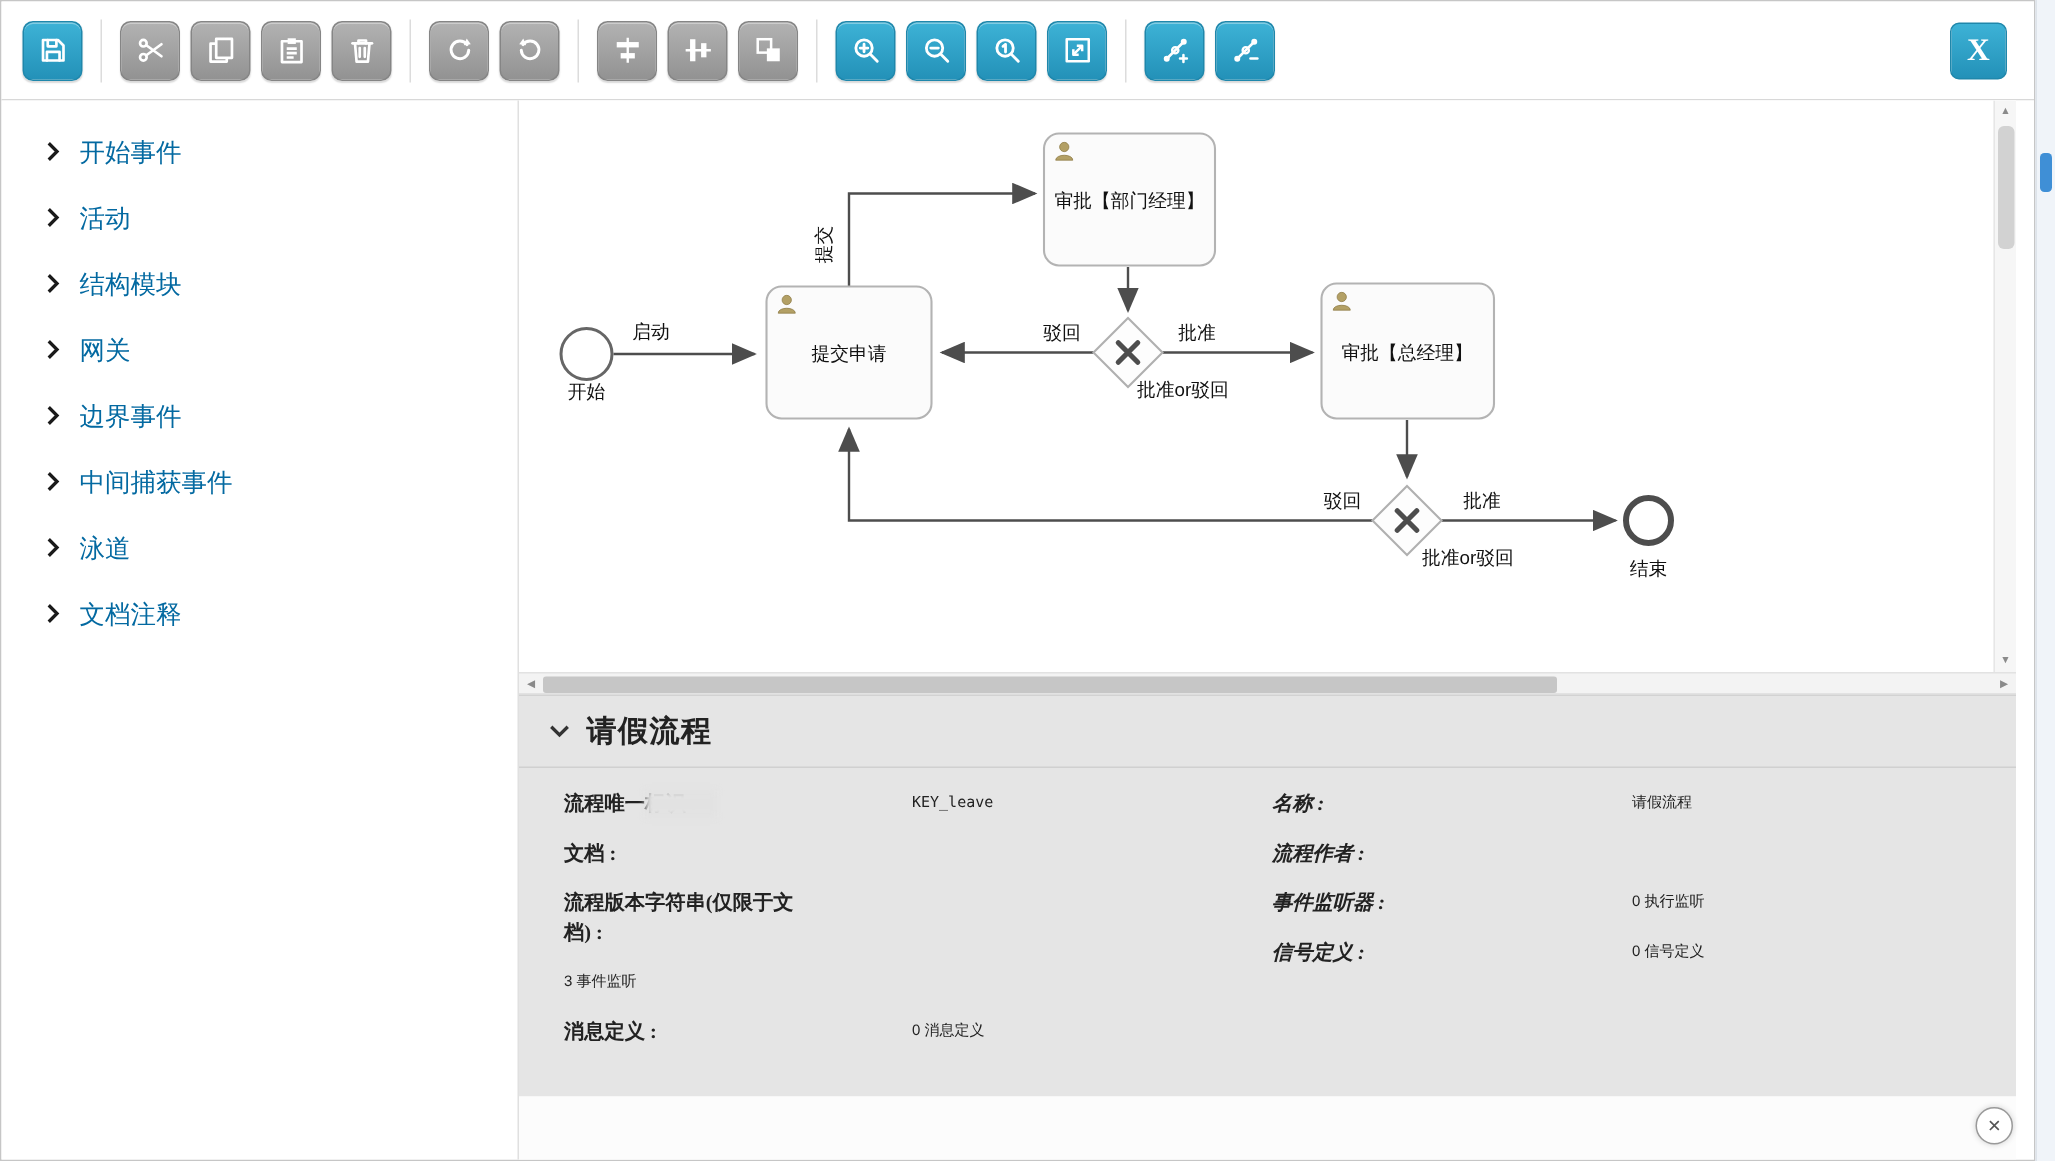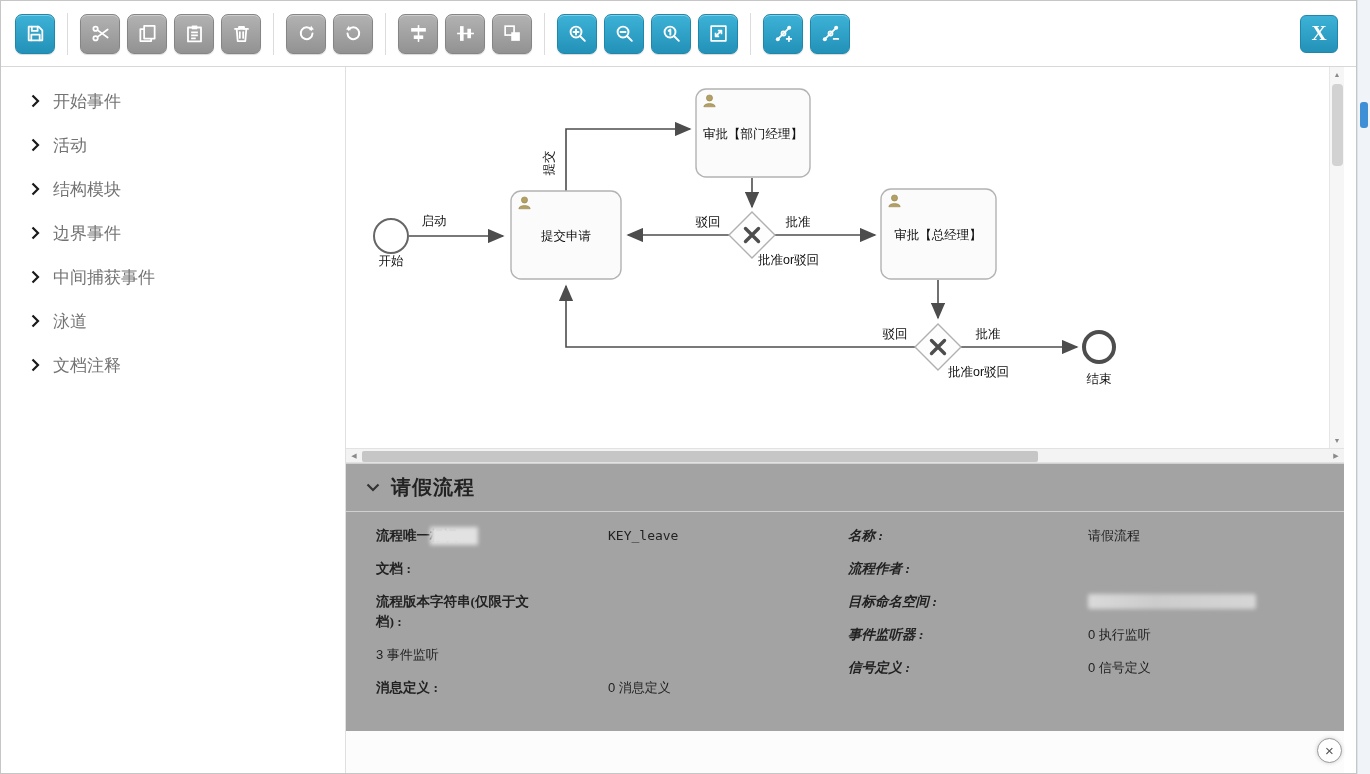--- a/index.html
+++ b/index.html
@@ -35,21 +35,21 @@
     display:flex; align-items:center; justify-content:center; cursor:pointer;
   }
   
   .main { flex:1; display:flex; min-height:0; }
   .sidebar {
     flex:0 0 345px; width:345px; background:#fff; border-right:1px solid #e0e0e0;
     padding-top:12px;
   }
   .pal-item {
     height:44px; display:flex; align-items:center; gap:13px; padding-left:30px;
-    font-size:17px; color:#737373; cursor:pointer;
+    font-size:17px; color:#0369a1; cursor:pointer;
   }
   .content { flex:1; display:flex; flex-direction:column; min-width:0; padding-right:12px; background:#fff; }
   
   .canvas { position:relative; height:381px; flex:0 0 381px; background:#fff; overflow:hidden; }
   .diagram { position:absolute; left:0; top:0; }
   .vscroll {
     position:absolute; right:0; top:0; width:15px; height:100%; background:#f6f6f6;
     border-left:1px solid #e6e6e6; display:flex; flex-direction:column; align-items:center;
   }
   .vscroll .arr { height:15px; width:100%; display:flex; align-items:center; justify-content:center;
@@ -60,38 +60,38 @@
   .hscroll {
     height:15px; flex:0 0 15px; display:flex; align-items:center;
     background:#f3f3f3; border-top:1px solid #e2e2e2; border-bottom:1px solid #e2e2e2;
   }
   .hscroll .arr { width:16px; height:100%; display:flex; align-items:center; justify-content:center;
     font-size:7px; color:#8a8a8a; cursor:pointer; }
   .hscroll .track { flex:1; height:100%; position:relative; }
   .hscroll .hthumb { position:absolute; left:0; top:2px; height:11px; width:70%;
     background:#c6c6c6; border-radius:2px; cursor:pointer; }
   
-  .props { height:268px; flex:0 0 268px; background:#a3a3a3; border-top:1px solid #d2d2d2; overflow:hidden; }
+  .props { height:268px; flex:0 0 268px; background:#e5e5e5; border-top:1px solid #d2d2d2; overflow:hidden; }
   .props-head {
     height:48px; display:flex; align-items:center; gap:11px; padding-left:20px;
     border-bottom:1px solid #d0d0d0; cursor:pointer;
   }
   .props-title {
     font-size:20px; font-weight:bold; color:#222; letter-spacing:1px;
     font-family:"Liberation Serif","DejaVu Serif",serif;
   }
   .props-body { padding:14px 0 0 30px; display:grid; grid-template-columns:472px 1fr; }
   .prow { display:flex; margin-bottom:13px; align-items:flex-start; }
   .plabel {
     width:232px; flex:0 0 232px; font-weight:bold; font-size:13.5px; color:#222; line-height:20px;
     font-family:"Liberation Serif","DejaVu Serif",serif; position:relative;
   }
   .pcol-r .plabel { width:240px; flex:0 0 240px;font-style:italic; }
   .plabel .inner-narrow { display:inline-block; max-width:162px; }
-  .pvalue { font-size:13px; color:#222; line-height:20px; min-height:20px; min-width:40px; cursor:pointer; }
+  .pvalue { font-size:10px; color:#222; line-height:20px; min-height:20px; min-width:40px; cursor:pointer; }
   .pvalue.mono { font-family:"DejaVu Sans Mono","Liberation Mono",monospace; }
   .patch {
     position:absolute; left:54px; top:1px; width:48px; height:18px;
     background:#e2e2e2; filter:blur(2px); pointer-events:none;
   }
   .redacted {
     width:168px; height:15px; margin-top:2px; border-radius:2px;
     background:linear-gradient(90deg,#dadada,#cccccc 40%,#d6d6d6);
     filter:blur(2px);
   }
@@ -338,20 +338,26 @@
       <div class="pal-item">
           <svg width="9" height="14">
             <polyline points="1.5,1.5 7,7 1.5,12.5" fill="none" stroke="#1a1a1a" stroke-width="2.2"></polyline>
           </svg>
           <span>结构模块</span>
         </div>
       <div class="pal-item">
           <svg width="9" height="14">
             <polyline points="1.5,1.5 7,7 1.5,12.5" fill="none" stroke="#1a1a1a" stroke-width="2.2"></polyline>
           </svg>
+          <span>网关</span>
+        </div>
+      <div class="pal-item">
+          <svg width="9" height="14">
+            <polyline points="1.5,1.5 7,7 1.5,12.5" fill="none" stroke="#1a1a1a" stroke-width="2.2"></polyline>
+          </svg>
           <span>边界事件</span>
         </div>
       <div class="pal-item">
           <svg width="9" height="14">
             <polyline points="1.5,1.5 7,7 1.5,12.5" fill="none" stroke="#1a1a1a" stroke-width="2.2"></polyline>
           </svg>
           <span>中间捕获事件</span>
         </div>
       <div class="pal-item">
           <svg width="9" height="14">
@@ -477,26 +483,20 @@
           <div class="pcol-r">
             <div class="prow">
               <div class="plabel"><span>名称 :</span></div>
               <div class="pvalue">请假流程</div>
             </div>
             <div class="prow">
               <div class="plabel"><span>流程作者 :</span></div>
               <div class="pvalue"></div>
             </div>
             <div class="prow">
-              <div class="plabel"><span>目标命名空间 :</span></div>
-              <div class="pvalue">
-                  <div class="redacted"></div>
-                </div>
-            </div>
-            <div class="prow">
               <div class="plabel"><span>事件监听器 :</span></div>
               <div class="pvalue">0 执行监听</div>
             </div>
             <div class="prow">
               <div class="plabel"><span>信号定义 :</span></div>
               <div class="pvalue">0 信号定义</div>
             </div>
           </div>
         </div>
       </div>

